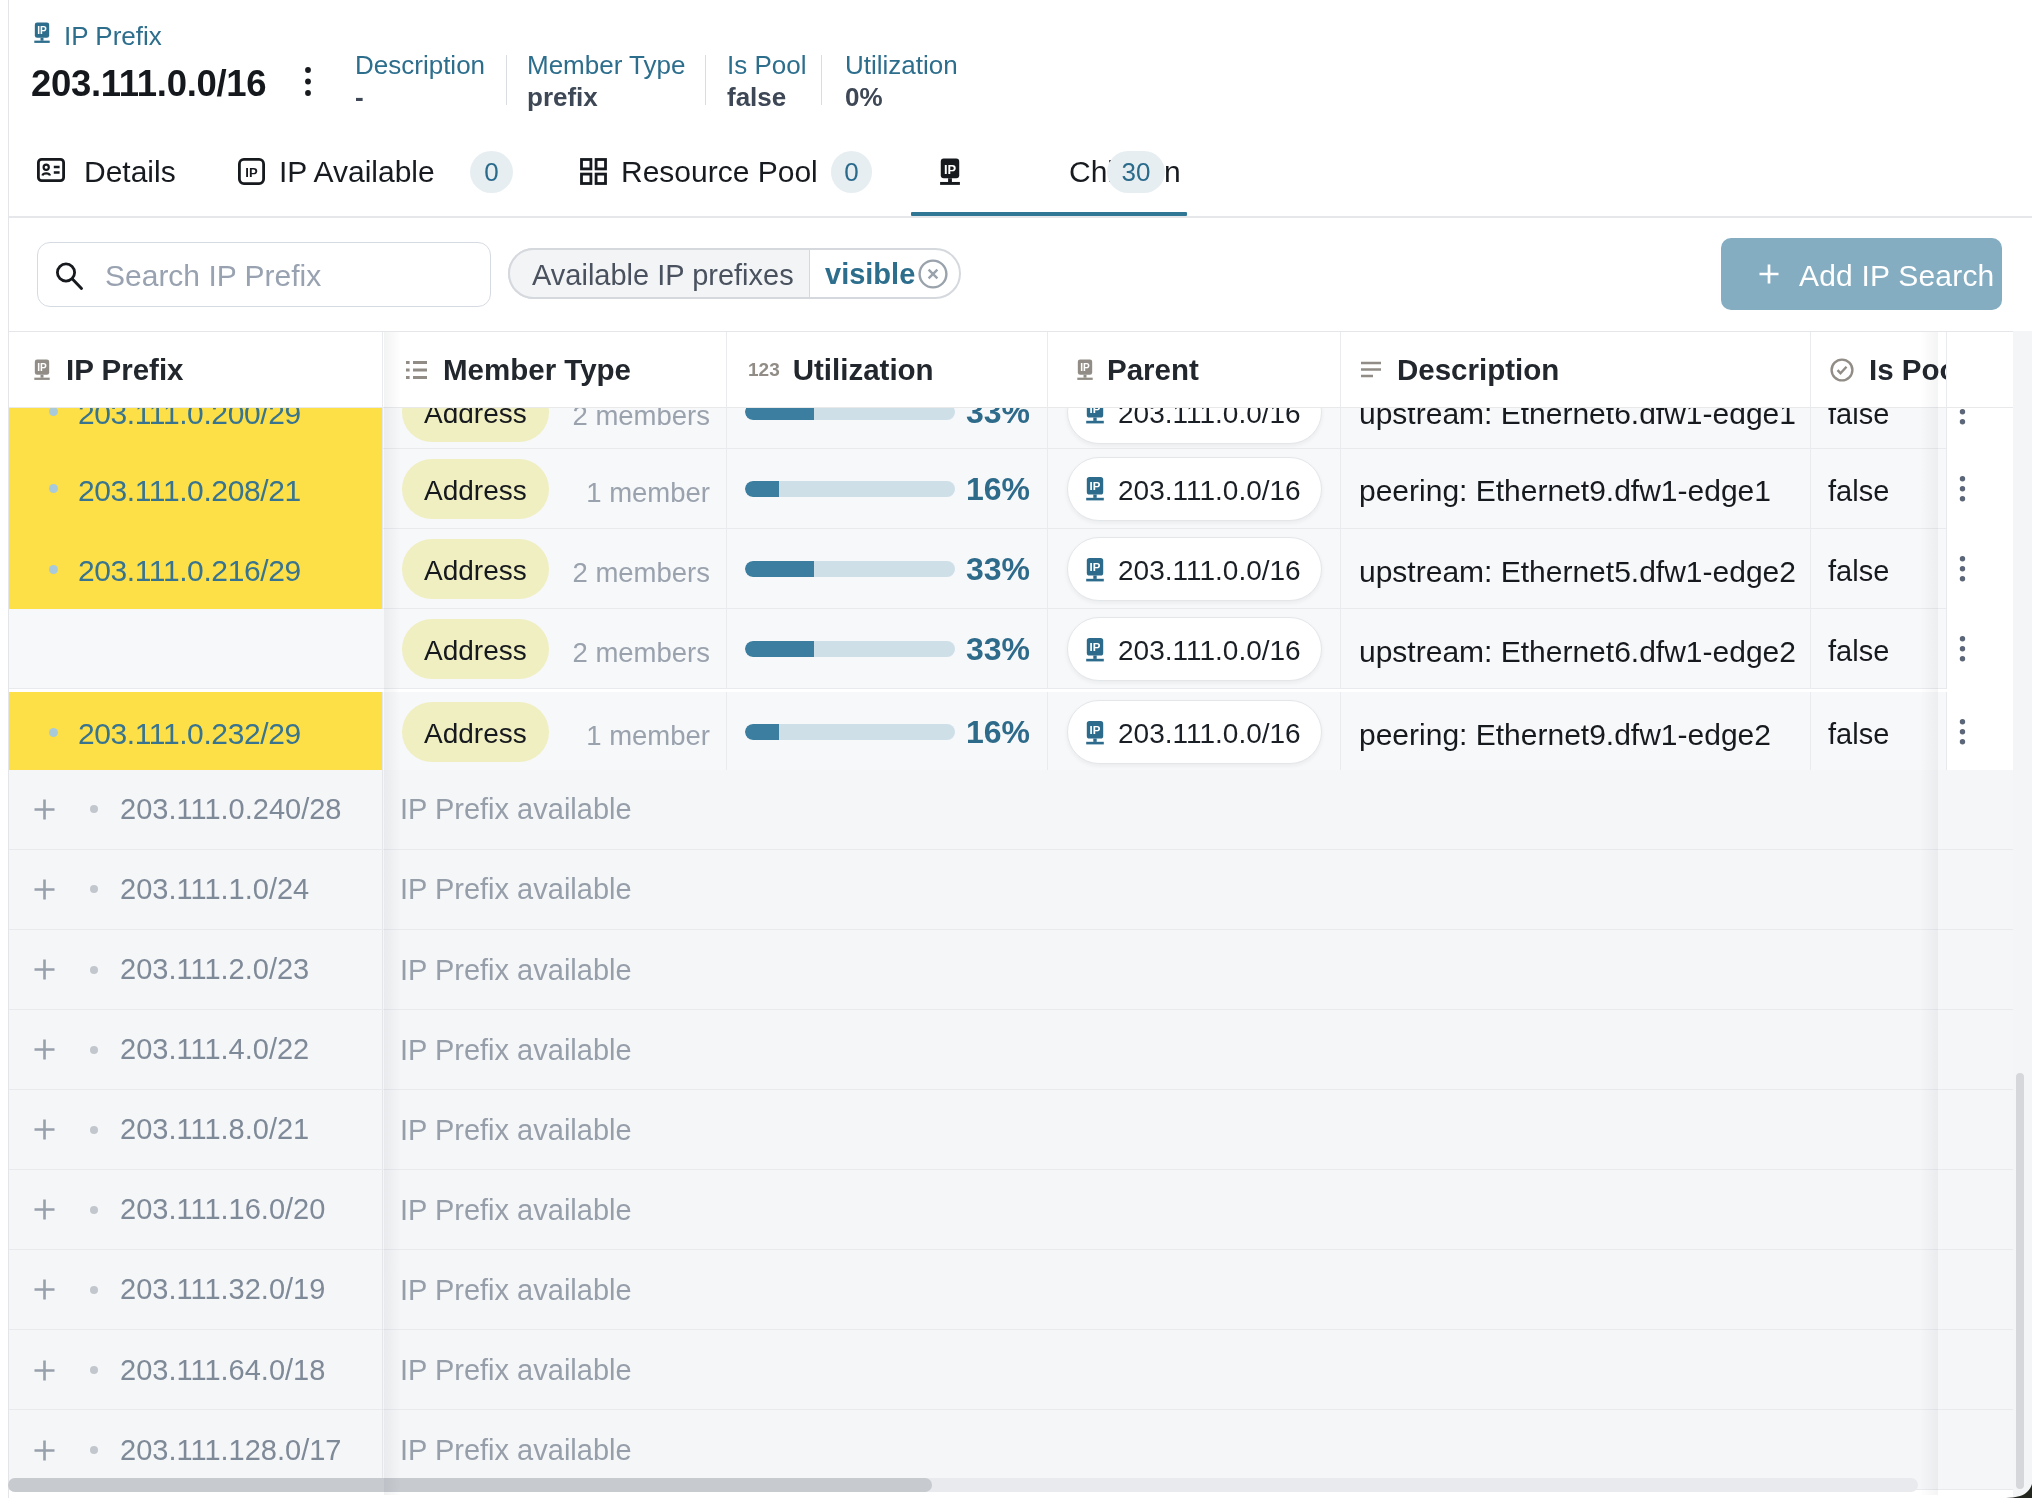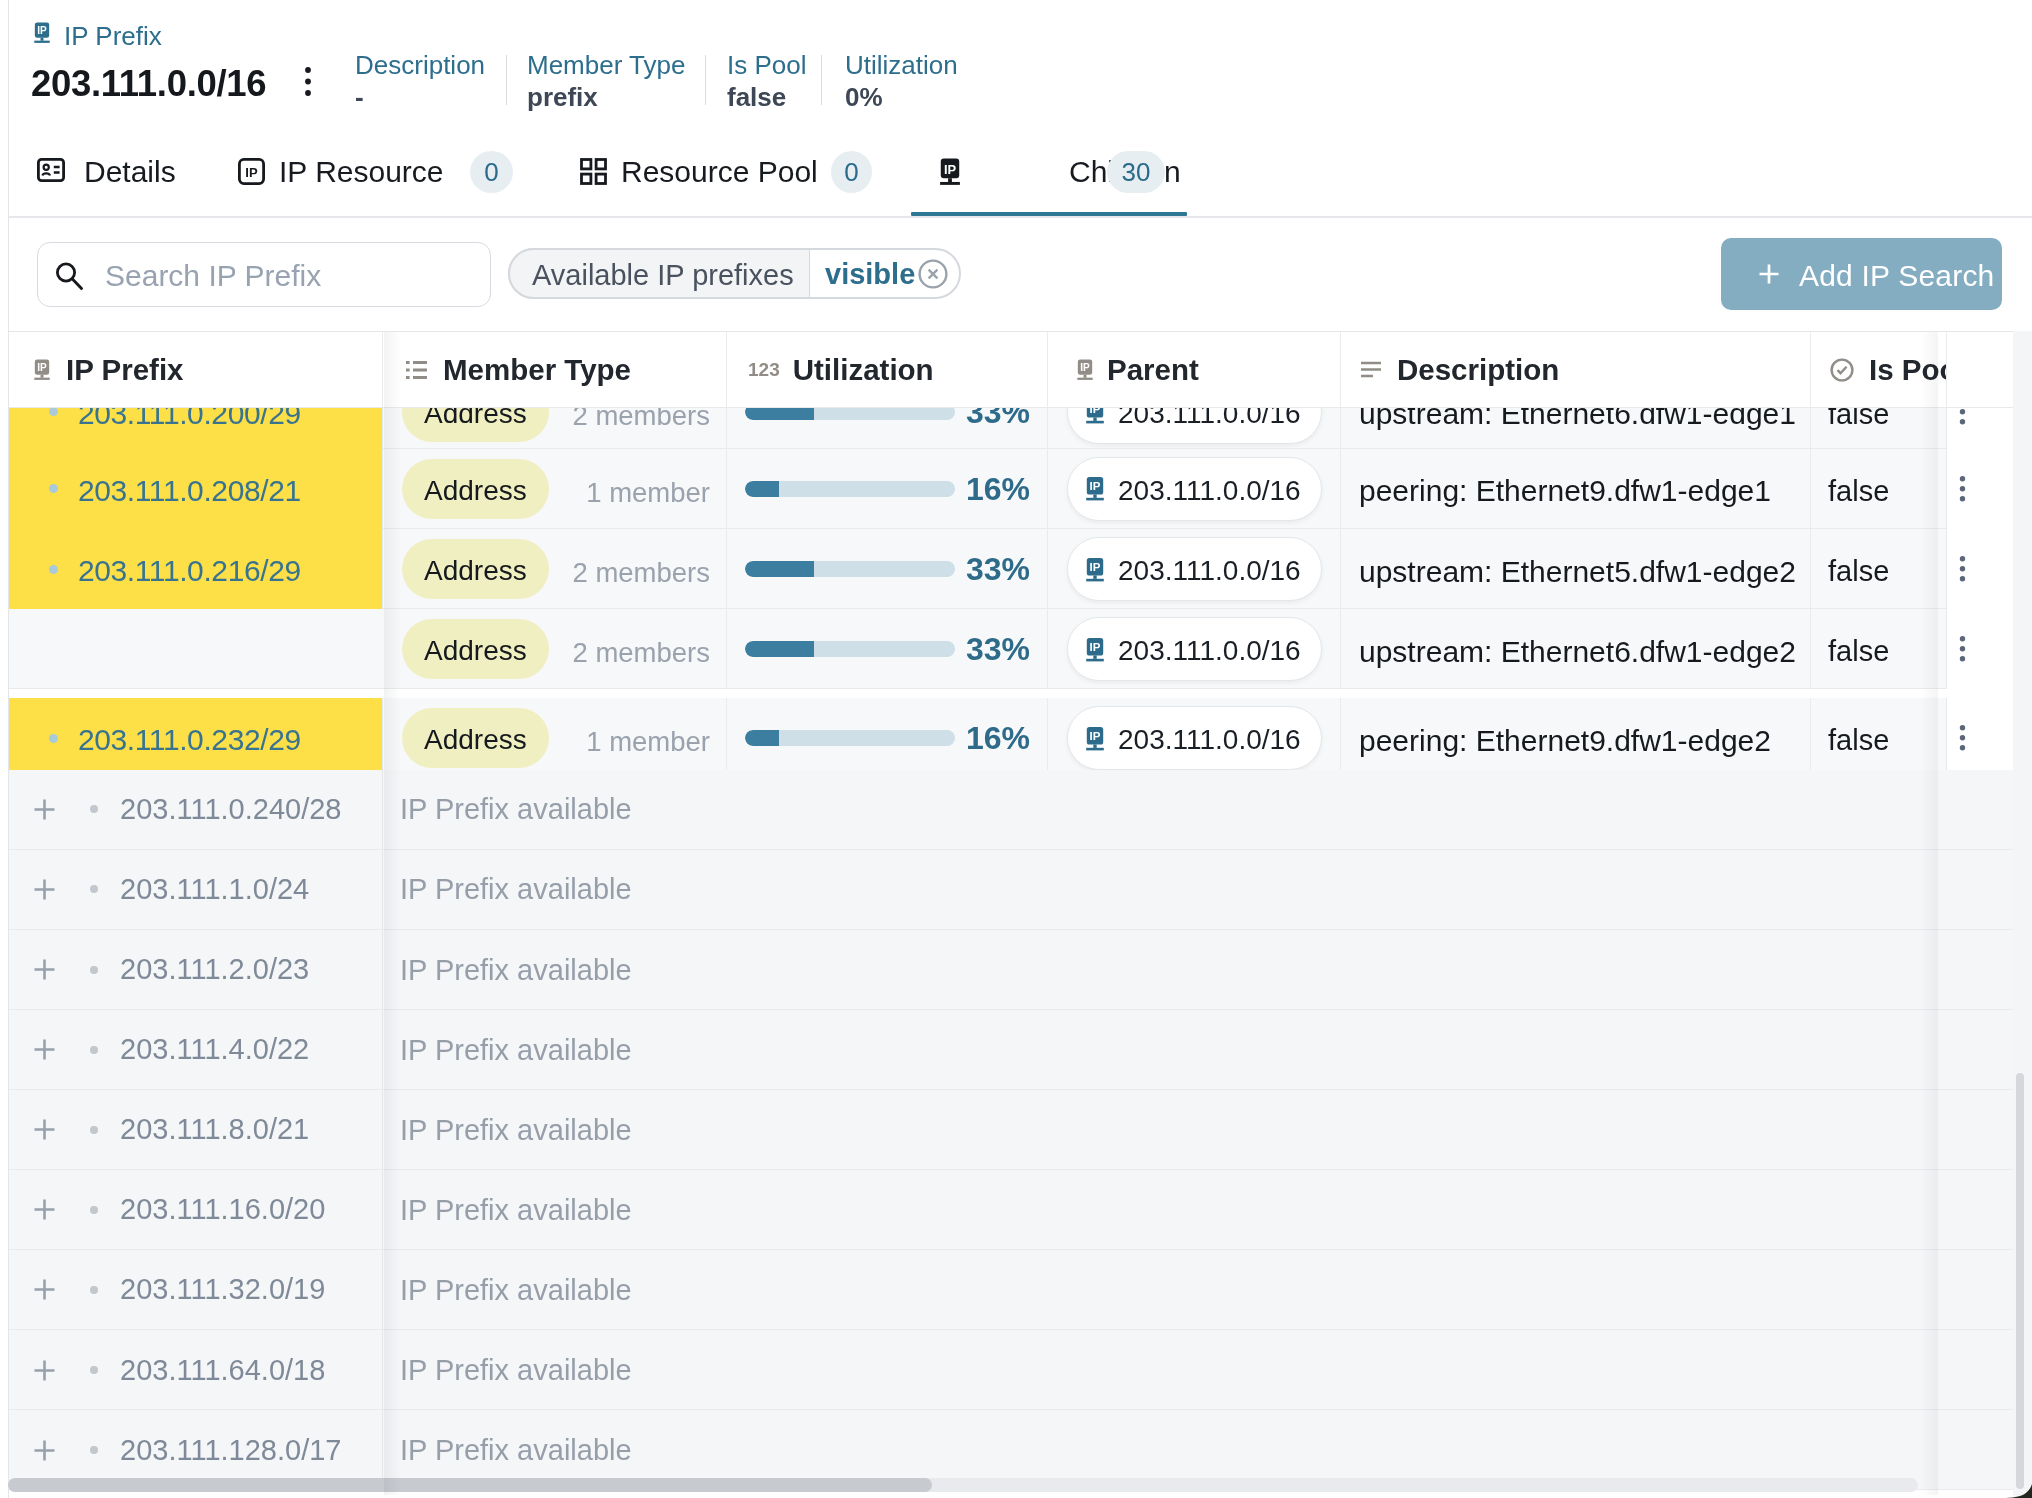--- a/index.html
+++ b/index.html
@@ -109,21 +109,21 @@
 <rect x="1.4" y="1.4" width="25.2" height="21.2" rx="3.2" stroke="#16191d" stroke-width="2.8"></rect>
 <circle cx="9.2" cy="9.2" r="2.6" stroke="#16191d" stroke-width="2.2"></circle>
 <path d="M5.4 17.5 c0.8-2.8 6.8-2.8 7.6 0" stroke="#16191d" stroke-width="2.2" fill="none"></path>
 <path d="M16.8 9 H22.6 M16.8 14.5 H22.6" stroke="#16191d" stroke-width="2.4"></path>
 </svg>
 <div class="abs tab-tx" style="left:84px;">Details</div>
 <svg class="abs tabic" style="left:238px" width="27" height="27" viewBox="0 0 27 27" fill="none">
 <rect x="1.4" y="1.4" width="24.2" height="24.2" rx="4.5" stroke="#16191d" stroke-width="2.8"></rect>
 <text x="13.5" y="19" text-anchor="middle" font-family="Liberation Sans" font-size="13" font-weight="bold" fill="#16191d">IP</text>
 </svg>
-<div class="abs tab-tx" style="left:279px;">IP Resource</div>
+<div class="abs tab-tx" style="left:279px;">IP Available</div>
 <div class="abs tab-badge" style="left:470px; width:43px;">0</div>
 <svg class="abs tabic" style="left:580px" width="27" height="27" viewBox="0 0 27 27" fill="none">
 <rect x="1.5" y="1.5" width="9.4" height="9.4" stroke="#16191d" stroke-width="2.8"></rect>
 <rect x="16.1" y="1.5" width="9.4" height="9.4" stroke="#16191d" stroke-width="2.8"></rect>
 <rect x="1.5" y="16.1" width="9.4" height="9.4" stroke="#16191d" stroke-width="2.8"></rect>
 <rect x="16.1" y="16.1" width="9.4" height="9.4" stroke="#16191d" stroke-width="2.8"></rect>
 </svg>
 <div class="abs tab-tx" style="left:621px;">Resource Pool</div>
 <div class="abs tab-badge" style="left:831px; width:41px;">0</div>
 <div class="abs tabic" style="left:937px"><svg class="" width="26" height="27" viewBox="0 0 20 24" fill="none">
@@ -313,21 +313,21 @@
   <div class="cell c5">upstream: Ethernet6.dfw1-edge2</div>
   <div class="cell c6">false</div>
   <div class="cell c7">
         <svg class="kebabsvg" width="7" height="28" viewBox="0 0 7 28" fill="#5b6678">
 <circle cx="3.5" cy="3.8" r="2.7"></circle>
           <circle cx="3.5" cy="13.8" r="2.7"></circle>
           <circle cx="3.5" cy="23.8" r="2.7"></circle>
 </svg>
       </div>
 </div>
-<div class="row arow" style="top:290px">
+<div class="row arow" style="top:284px">
   <div class="cell c1">
         <span class="dot"></span>
         <a class="lk" href="#p">203.111.0.232/29</a>
       </div>
   <div class="cell c2">
         <span class="badge">Address</span>
         <span class="mem">1 member</span>
       </div>
   <div class="cell c3">
         <span class="bar">

